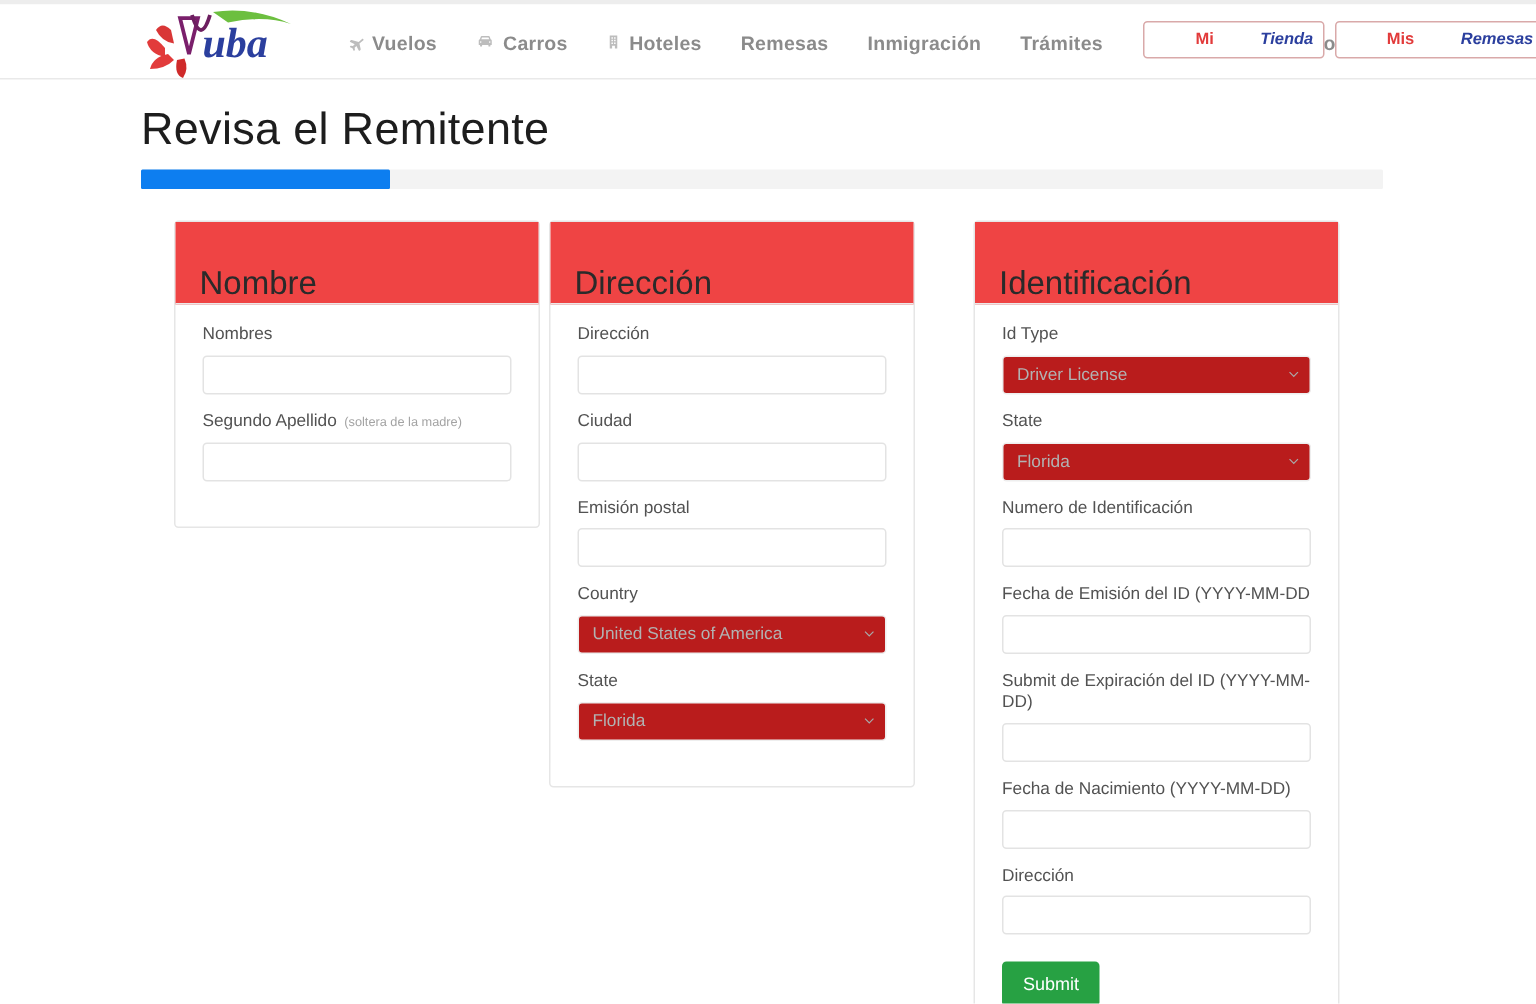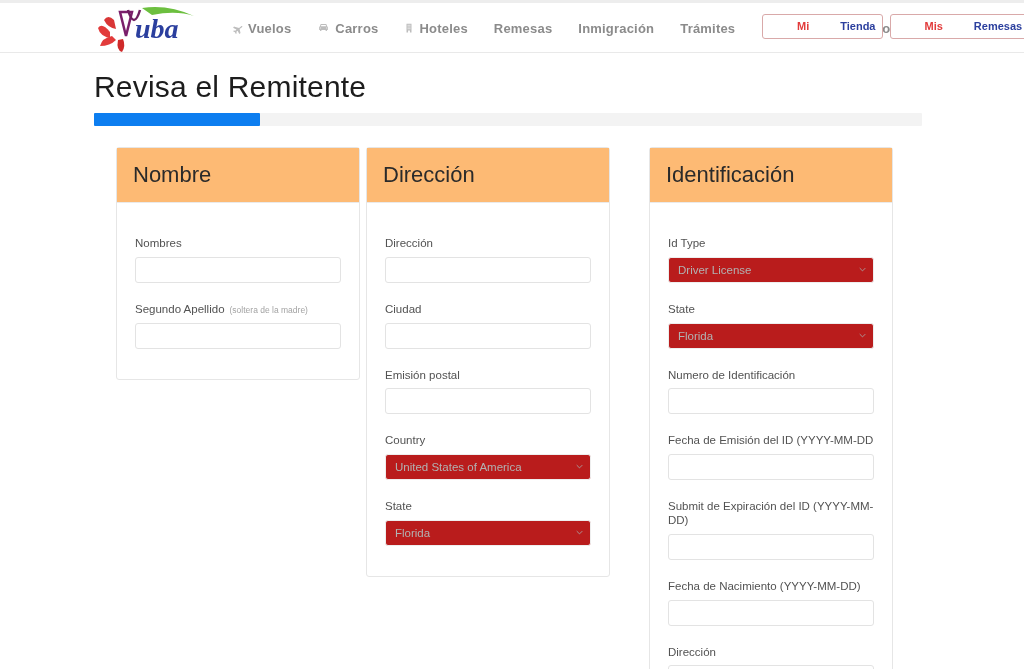--- a/index.html
+++ b/index.html
@@ -65,21 +65,21 @@
     height: 25px;
     border: 1px solid #d9a9a9;
     border-radius: 3px;
     background: #fff;
     display: flex; align-items: center; justify-content: center;
     padding: 0 6px;
     cursor: pointer;
   }
   .hbtn-text { font-size: 11px; font-weight: bold; line-height: 1; padding-left: 28px; }
   .hb-red { color: #e23b3b; }
-  .hb-blue { color: #2b3f9e; }
+  .hb-blue { color: #2b3f9e; font-style: italic; }
 
   
   .page-title {
     position: absolute; left: 94px; top: 70px;
     font-size: 30px;
     font-weight: normal;
     color: #1d1d1d;
     letter-spacing: .2px;
   }
   .progress-track {
@@ -96,34 +96,34 @@
   }
 
   
   .card {
     position: absolute;
     background: #ffffff;
     border: 1px solid #e6e6e6;
     border-radius: 3px;
   }
   .card-head {
-    background: #fdba74;
+    background: #ef4444;
     border-bottom: 1px solid #eaeaea;
     height: 55px;
-    display: flex; align-items: center;
+    display: flex; align-items: flex-end;
     padding: 0 16px;
   }
   .card-title {
     font-size: 22px;
     font-weight: normal;
     color: #2a2a2a;
   }
   .card-body { padding: 14px 18px 18px 18px; }
 
-  .field { margin-bottom: 12px; margin-top: 20px; }
+  .field { margin-bottom: 12px; }
   .field-label {
     font-size: 11.5px;
     color: #525252;
     margin-bottom: 6px;
     display: block;
     line-height: 1.2;
   }
   .field-hint {
     font-size: 8.5px;
     color: #a3a3a3;

